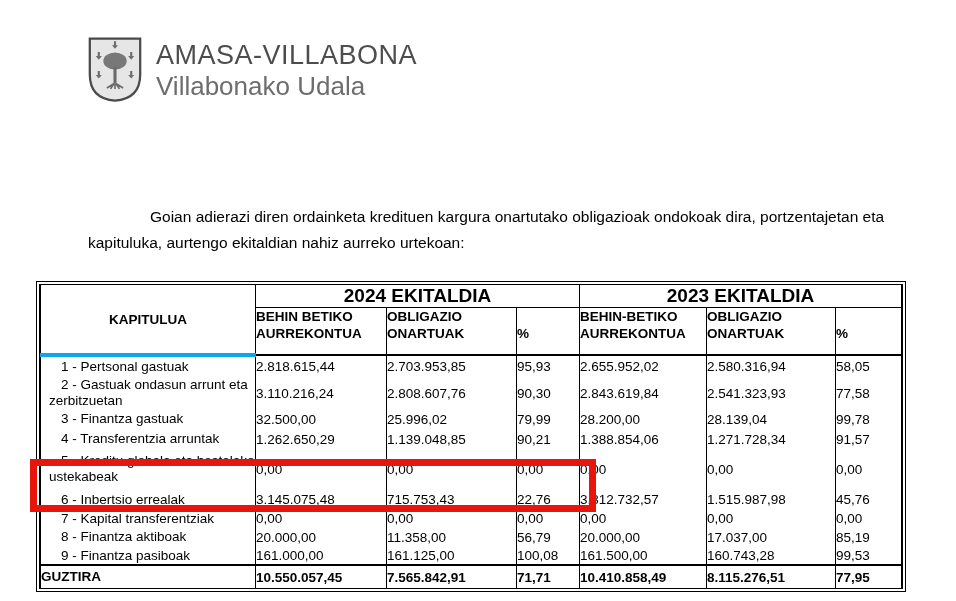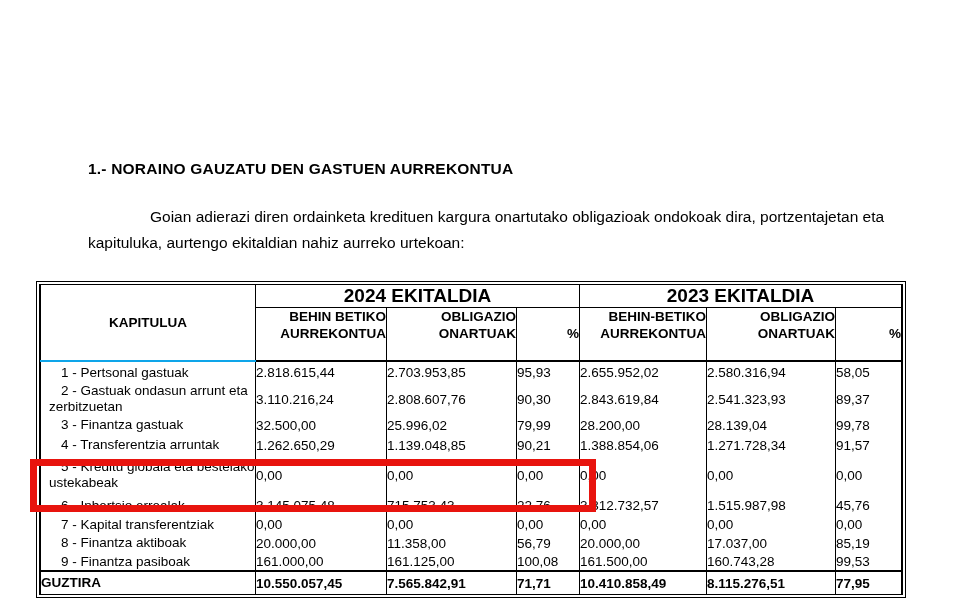--- a/index.html
+++ b/index.html
@@ -15,43 +15,61 @@
   .logo-sub{font-size:26px;color:#6d6d6d;line-height:32px;}
   
   .heading{position:absolute;left:88px;top:160px;font-size:15.5px;font-weight:bold;letter-spacing:0.2px;}
   .para{position:absolute;left:88px;top:204px;width:800px;font-size:15.5px;line-height:26px;text-indent:62px;}
   
   .table-wrap{position:absolute;left:36px;top:281px;border:4px double #000;}
   table{border-collapse:collapse;table-layout:fixed;font-size:13.5px;}
   th,td{border-left:1px solid #000;border-right:1px solid #000;padding:0;overflow:hidden;}
   th{font-weight:bold;}
   .grp{border-bottom:1px solid #000;text-align:center;font-size:19px;}
-  .kapcell{border-bottom:2px solid #0ea5e9;text-align:center;vertical-align:middle;}
-  .sub{border-bottom:2px solid #000;text-align:right;vertical-align:bottom;padding-bottom:18px;line-height:17px;}
+  .kapcell{border-bottom:4px solid #0ea5e9;text-align:center;vertical-align:middle;}
+  .sub{border-bottom:2px solid #000;text-align:left;vertical-align:bottom;padding-bottom:12px;line-height:17px;}
   .sub div:empty{display:none;}
   td.num{padding-right:6px;vertical-align:middle;white-space:nowrap;}
   td.lbl{vertical-align:middle;line-height:16px;}
   .l1{padding-left:20px;}
   .l2{padding-left:8px;}
   .l2:empty{display:none;}
   tr.total td{border-top:2px solid #000;font-weight:bold;}
   tr.total td.lbl{text-align:left;}
   
   .highlight{
     position:absolute;left:30px;top:459px;width:552px;height:39px;
     border:7px solid #e8140e;z-index:5;
   }
 </style>
 </head>
 <body>
 
 <div class="page">
 
-
-  <div class="heading">1.- NORAINO GAUZATU DEN GASTUEN AURREKONTUA</div>
+  <div class="logo">
+    <svg class="shield" viewBox="0 0 60 74">
+      <path d="M2,2 H58 V42 Q58 69 30 71 Q2 69 2 42 Z" fill="#e6e6e6" stroke="#4a4a4a" stroke-width="2.5"></path>
+      <ellipse cx="30" cy="27" rx="13" ry="9.5" fill="#787878"></ellipse>
+      <rect x="28.3" y="34" width="3.4" height="18" fill="#6a6a6a"></rect>
+      <path d="M29,52 L21,57 M31,52 L39,57 M30,52 L30,58 M29,52 L25,58 M31,52 L35,58" stroke="#6a6a6a" stroke-width="1.8" fill="none"></path>
+      <g fill="#6e6e6e">
+        <path transform="translate(30,9)" d="M-1.2,-4 h2.4 v4.5 h2.2 L0,4.5 -3.4,0.5 h2.2 Z"></path>
+        <path transform="translate(12,21)" d="M-1.2,-4 h2.4 v4.5 h2.2 L0,4.5 -3.4,0.5 h2.2 Z"></path>
+        <path transform="translate(48,21)" d="M-1.2,-4 h2.4 v4.5 h2.2 L0,4.5 -3.4,0.5 h2.2 Z"></path>
+        <path transform="translate(12,42)" d="M-1.2,-4 h2.4 v4.5 h2.2 L0,4.5 -3.4,0.5 h2.2 Z"></path>
+        <path transform="translate(48,42)" d="M-1.2,-4 h2.4 v4.5 h2.2 L0,4.5 -3.4,0.5 h2.2 Z"></path>
+      </g>
+    </svg>
+    <div class="logo-text">
+      <div class="logo-title">AMASA-VILLABONA</div>
+      <div class="logo-sub">Villabonako Udala</div>
+    </div>
+  </div>
+
 
   <div class="para">Goian adierazi diren ordainketa kredituen kargura onartutako obligazioak ondokoak dira, portzentajetan eta kapituluka, aurtengo ekitaldian nahiz aurreko urtekoan:</div>
 
   <div class="table-wrap">
     <table>
       <colgroup>
         <col style="width:215px">
           <col style="width:131px">
           <col style="width:130px">
           <col style="width:63px">
@@ -104,21 +122,21 @@
       <tr style="height:32px">
         <td class="lbl">
               <div class="l1">2 - Gastuak ondasun arrunt eta</div>
               <div class="l2">zerbitzuetan</div>
             </td>
         <td class="num">3.110.216,24</td>
         <td class="num">2.808.607,76</td>
         <td class="num">90,30</td>
         <td class="num">2.843.619,84</td>
         <td class="num">2.541.323,93</td>
-        <td class="num">89,37</td>
+        <td class="num">77,58</td>
       </tr>
       <tr style="height:20px">
         <td class="lbl">
               <div class="l1">3 - Finantza gastuak</div>
             </td>
         <td class="num">32.500,00</td>
         <td class="num">25.996,02</td>
         <td class="num">79,99</td>
         <td class="num">28.200,00</td>
         <td class="num">28.139,04</td>

